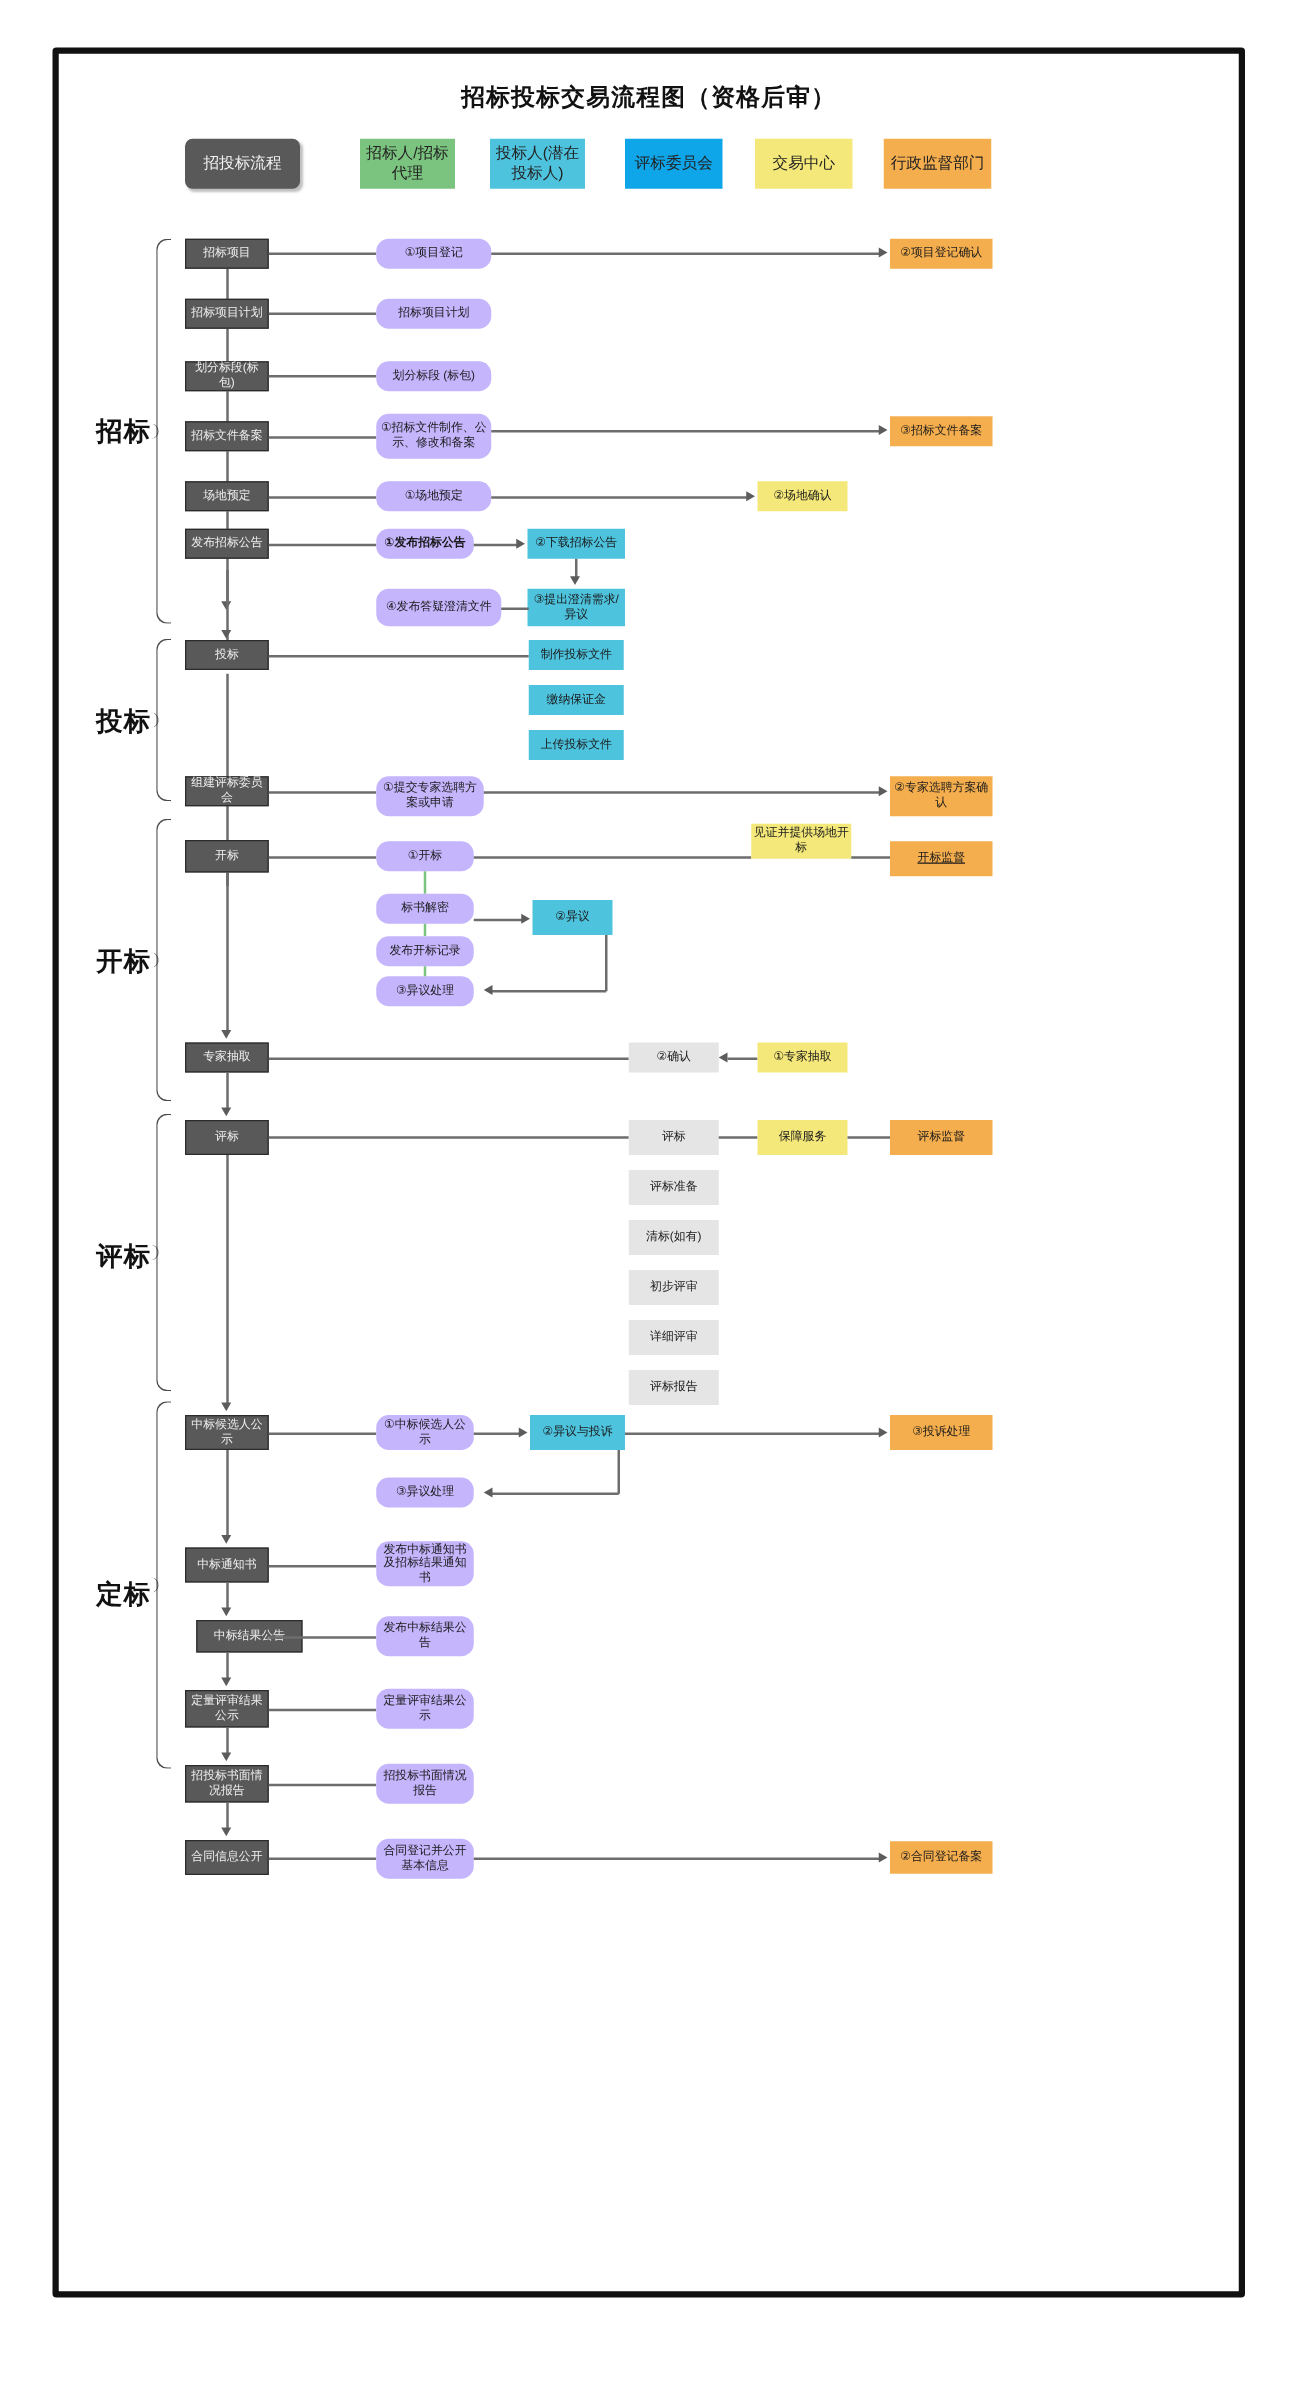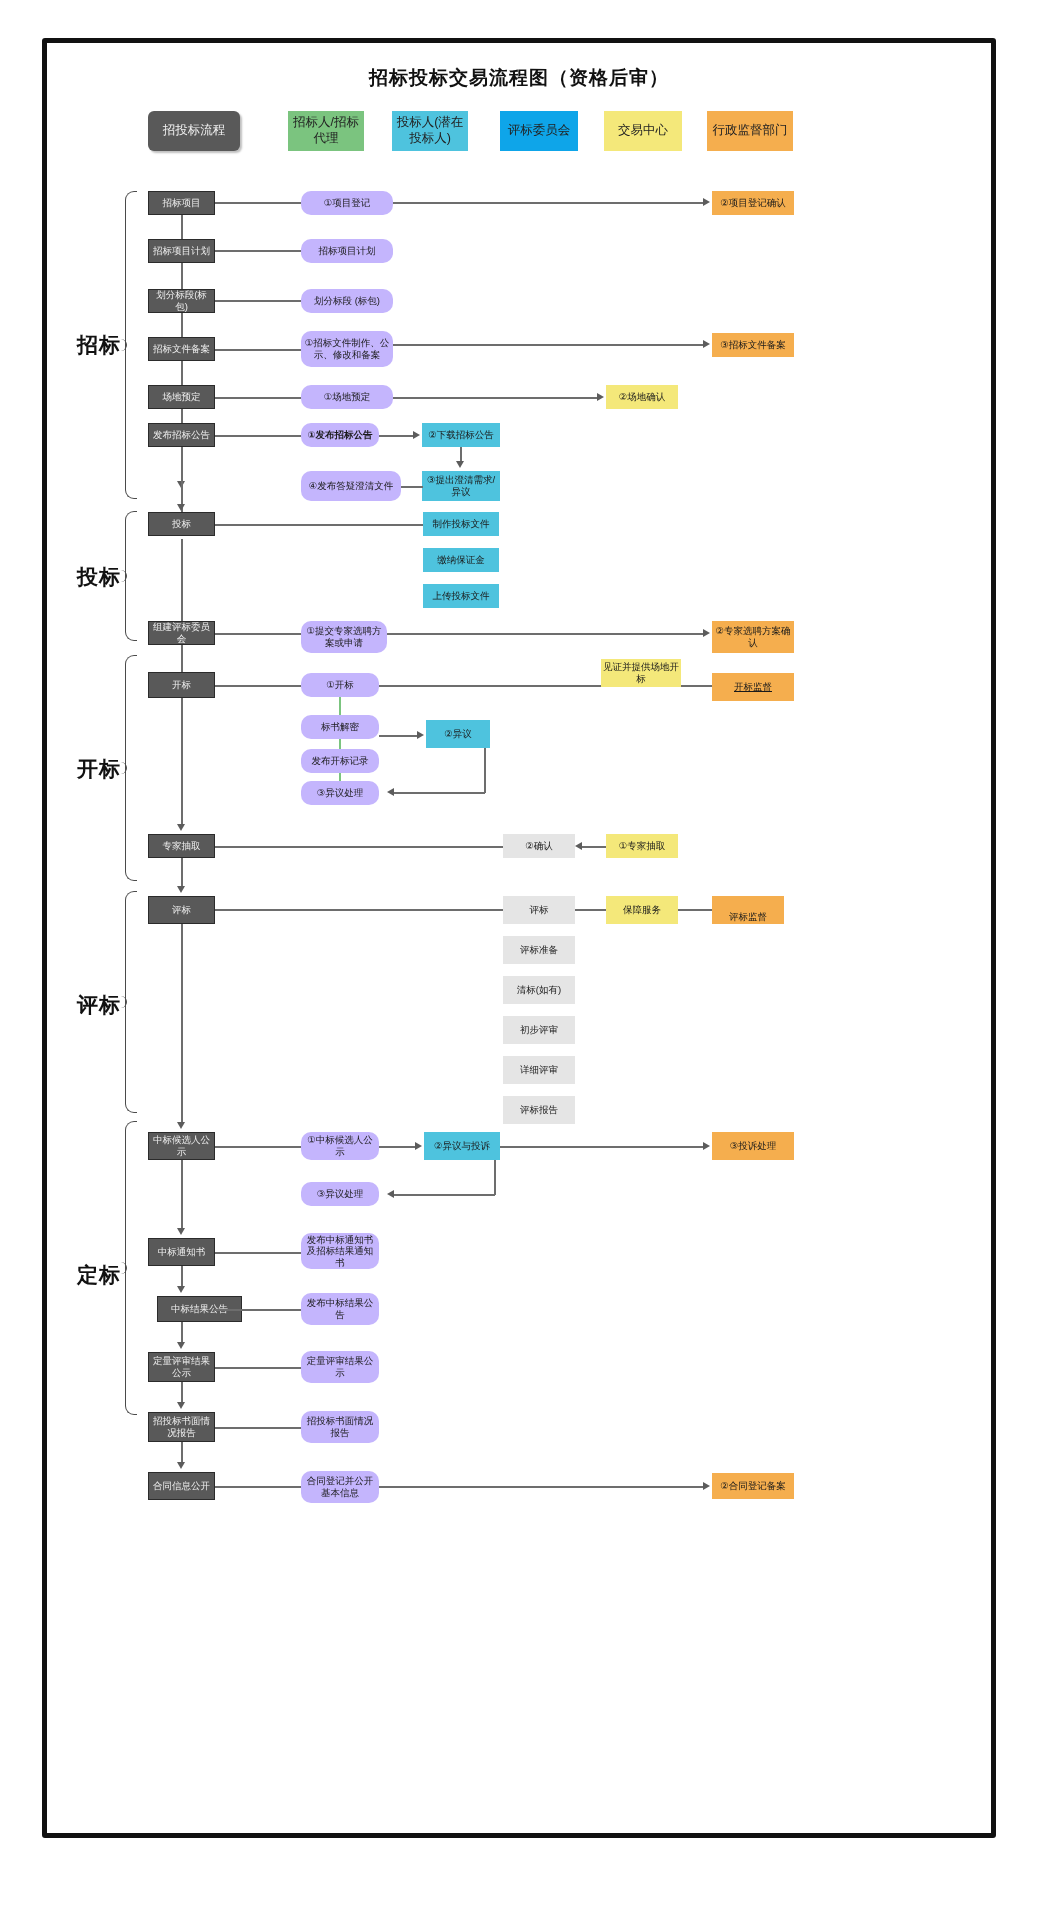--- a/index.html
+++ b/index.html
@@ -353,21 +353,21 @@
     </div>
     <div class="hline" style="left:168px; top:866px; width:288px;"></div>
     <div class="node purple" style="left:456px; top:853px; width:72px; height:28px;">
       <span>评标</span>
     </div>
     <div class="hline" style="left:528px; top:866px; width:31px;"></div>
     <div class="node yellow" style="left:559px; top:853px; width:72px; height:28px;">
       <span>保障服务</span>
     </div>
     <div class="hline" style="left:631px; top:866px; width:34px;"></div>
-    <div class="node orange" style="left:665px; top:853px; width:72px; height:28px;align-items:flex-end;">
+    <div class="node orange" style="left:665px; top:853px; width:82px; height:28px;">
       <span>评标监督</span>
     </div>
 
     <div class="node purple" style="left:456px; top:893px; width:72px; height:28px;">
       <span>评标准备</span>
     </div>
     <div class="node purple" style="left:456px; top:933px; width:72px; height:28px;">
       <span>清标(如有)</span>
     </div>
     <div class="node purple" style="left:456px; top:973px; width:72px; height:28px;">

